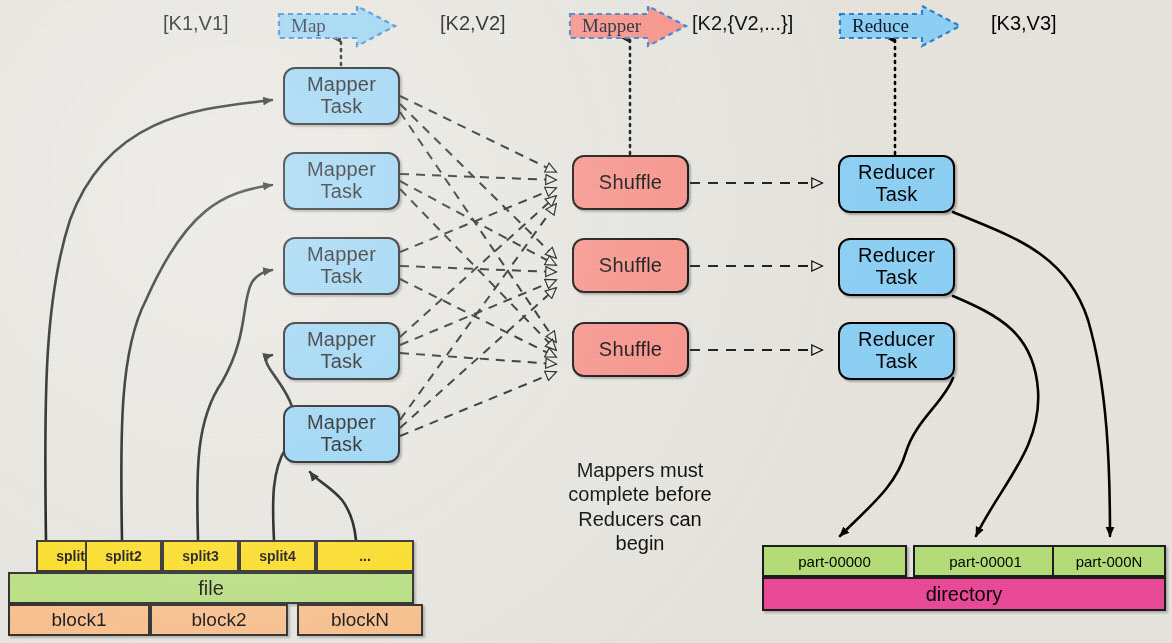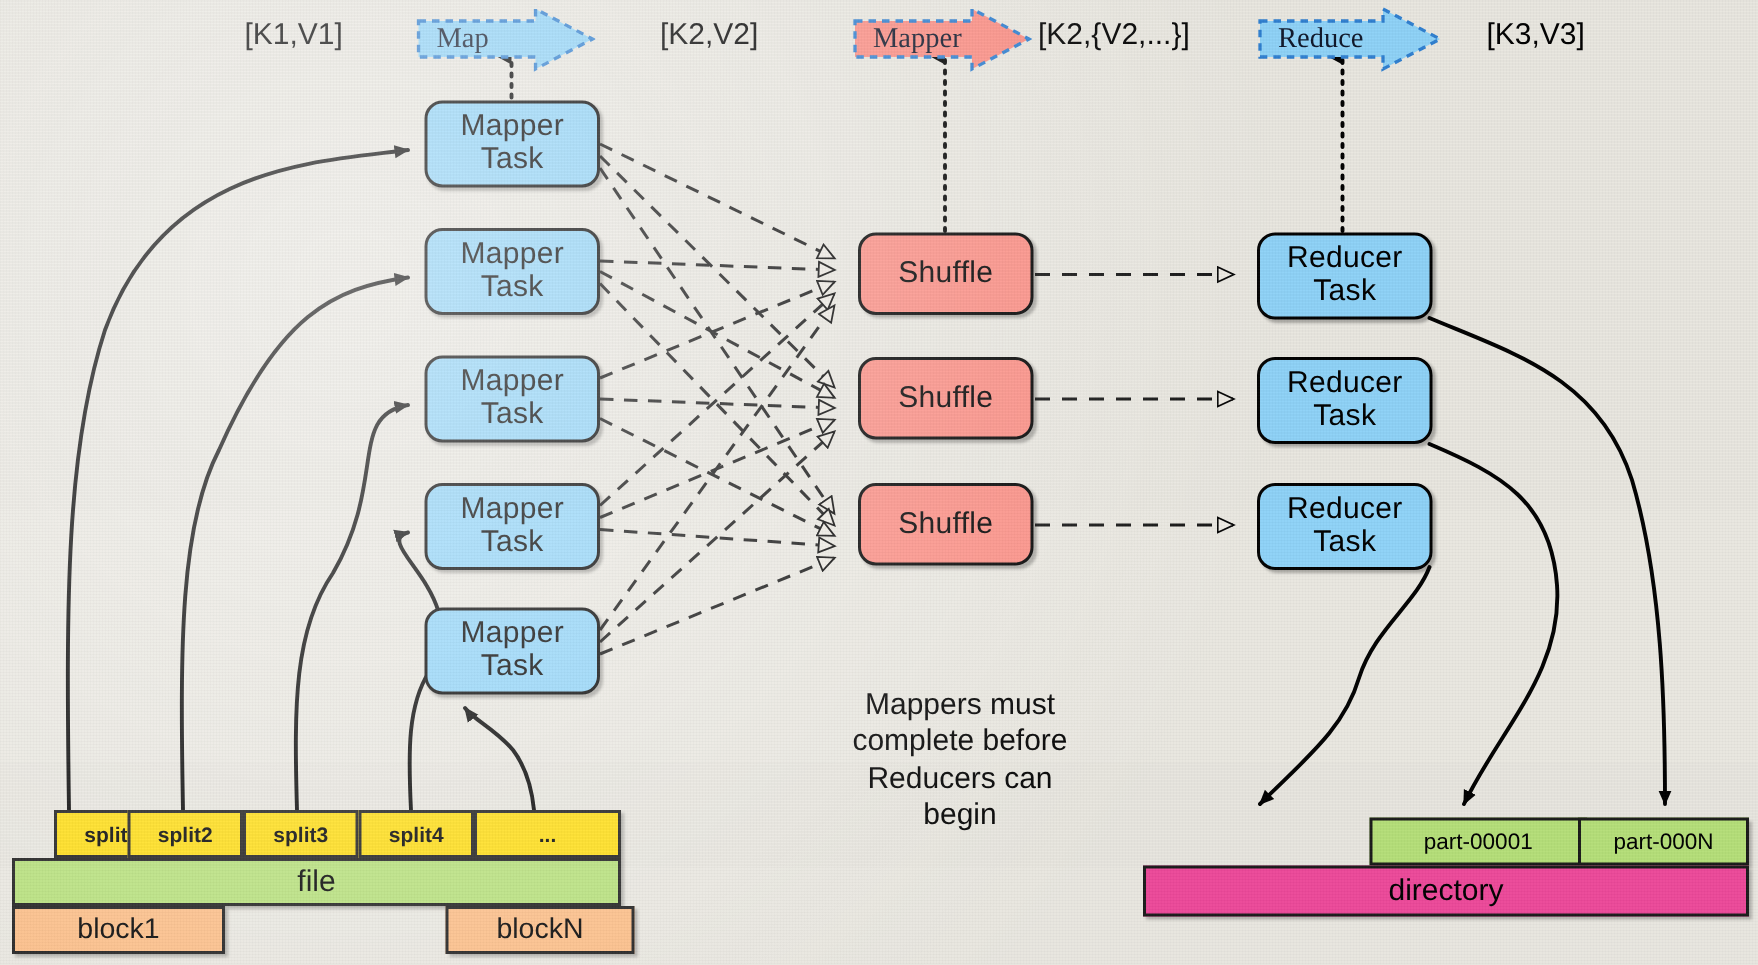--- a/index.html
+++ b/index.html
@@ -208,22 +208,24 @@
 
   <div class="cell split" style="left:8px;top:540px;width:77px;height:32px;margin-left:28px;">split1</div>
   <div class="cell split" style="left:85px;top:540px;width:77px;height:32px;">split2</div>
   <div class="cell split" style="left:162px;top:540px;width:77px;height:32px;">split3</div>
   <div class="cell split" style="left:239px;top:540px;width:77px;height:32px;">split4</div>
   <div class="cell split" style="left:316px;top:540px;width:98px;height:32px;">...</div>
 
   <div class="cell file" style="left:8px;top:572px;width:406px;height:32px;">file</div>
 
   <div class="cell block" style="left:8px;top:604px;width:142px;height:32px;">block1</div>
+  <div class="cell block" style="left:150px;top:604px;width:138px;height:32px;">block2</div>
   <div class="cell block" style="left:297px;top:604px;width:126px;height:32px;text-align:right;">blockN</div>
 
+  <div class="cell part" style="left:762px;top:545px;width:145px;height:32px;">part-00000</div>
   <div class="cell part" style="left:913px;top:545px;width:145px;height:32px;">part-00001</div>
   <div class="cell part" style="left:1052px;top:545px;width:114px;height:32px;">part-000N</div>
 
   <div class="cell directory" style="left:762px;top:577px;width:404px;height:34px;">directory</div>
 
 </div>
 
 <div id="noise"></div>
 
 </body></html>

